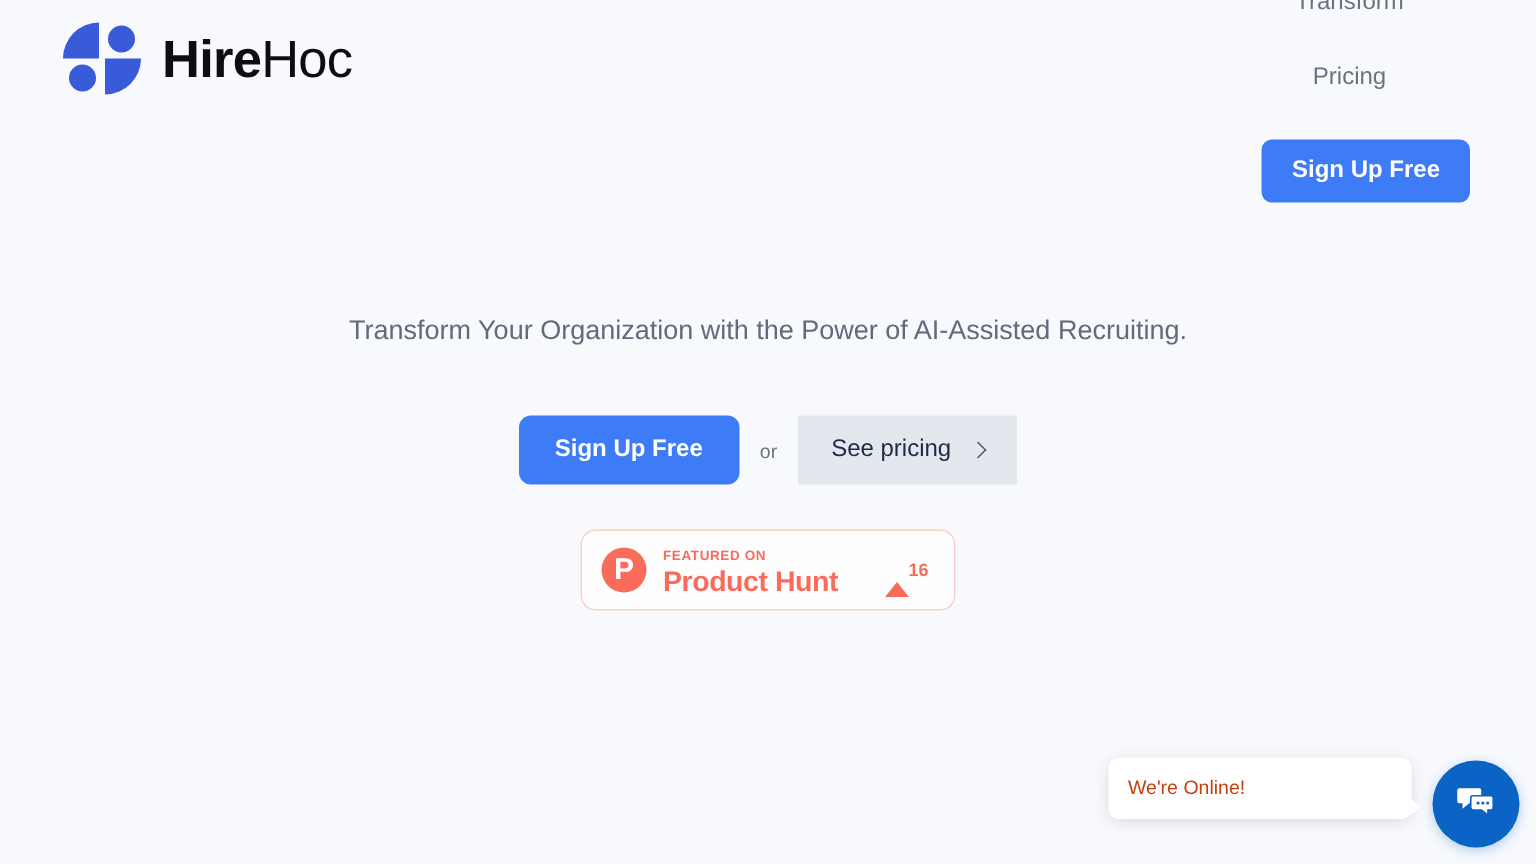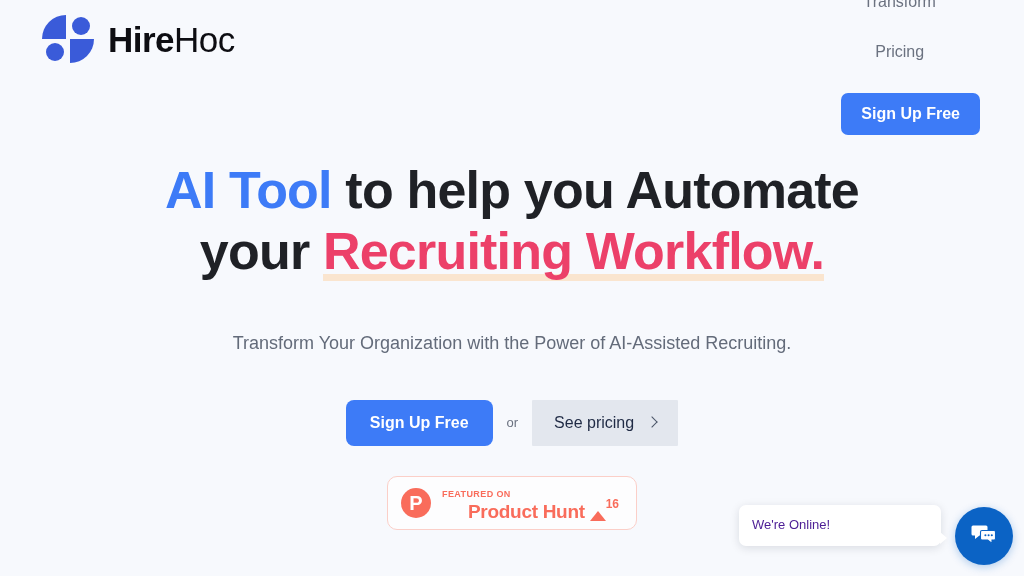--- a/index.html
+++ b/index.html
@@ -202,21 +202,20 @@
     letter-spacing: 0.4px;
     color: #f96c5b;
     line-height: 1.1;
   }
   .ph-name {
     font-size: 19px;
     font-weight: bold;
     color: #f96c5b;
     letter-spacing: -0.3px;
     line-height: 1.15;
-    margin-left: 26px;
   }
   .ph-vote {
     text-align: center;
     flex: none;
     margin-right: 4px;
   }
   .ph-tri {
     width: 0;
     height: 0;
     border-left: 8px solid transparent;
@@ -248,21 +247,21 @@
     right: -6px;
     top: 27px;
     width: 0;
     height: 0;
     border-top: 6px solid transparent;
     border-bottom: 6px solid transparent;
     border-left: 7px solid #ffffff;
   }
   .chat-title {
     font-size: 13px;
-    color: #4c1d95;
+    color: #c2410c;
     line-height: 1.4;
   }
   .chat-sub {
     font-size: 12.5px;
     color: #5c6270;
     line-height: 1.45;
     margin-top: 3px;
   }
   .chat-fab {
     position: absolute;
@@ -300,21 +299,20 @@
     <a class="nav-link active" href="#">Home</a>
     <a class="nav-link" href="#">Transform</a>
     <a class="nav-link" href="#">Pricing</a>
     <button class="nav-cta">Sign Up Free</button>
   </nav>
 
 </header>
 
 <main class="hero">
 
-  <h1 class="headline"><span class="hl-blue">AI Tool</span><span> to help you Automate your </span><span class="hl-pink"><span>Recruiting Workflow.</span></span></h1>
 
   <p class="subtitle">Transform Your Organization with the Power of AI-Assisted Recruiting.</p>
 
   <div class="cta-row">
     <button class="btn-primary">Sign Up Free</button>
     <span class="or-text">or</span>
     <button class="btn-secondary">
       <span>See pricing</span>
       <span class="chev"></span>
     </button>

